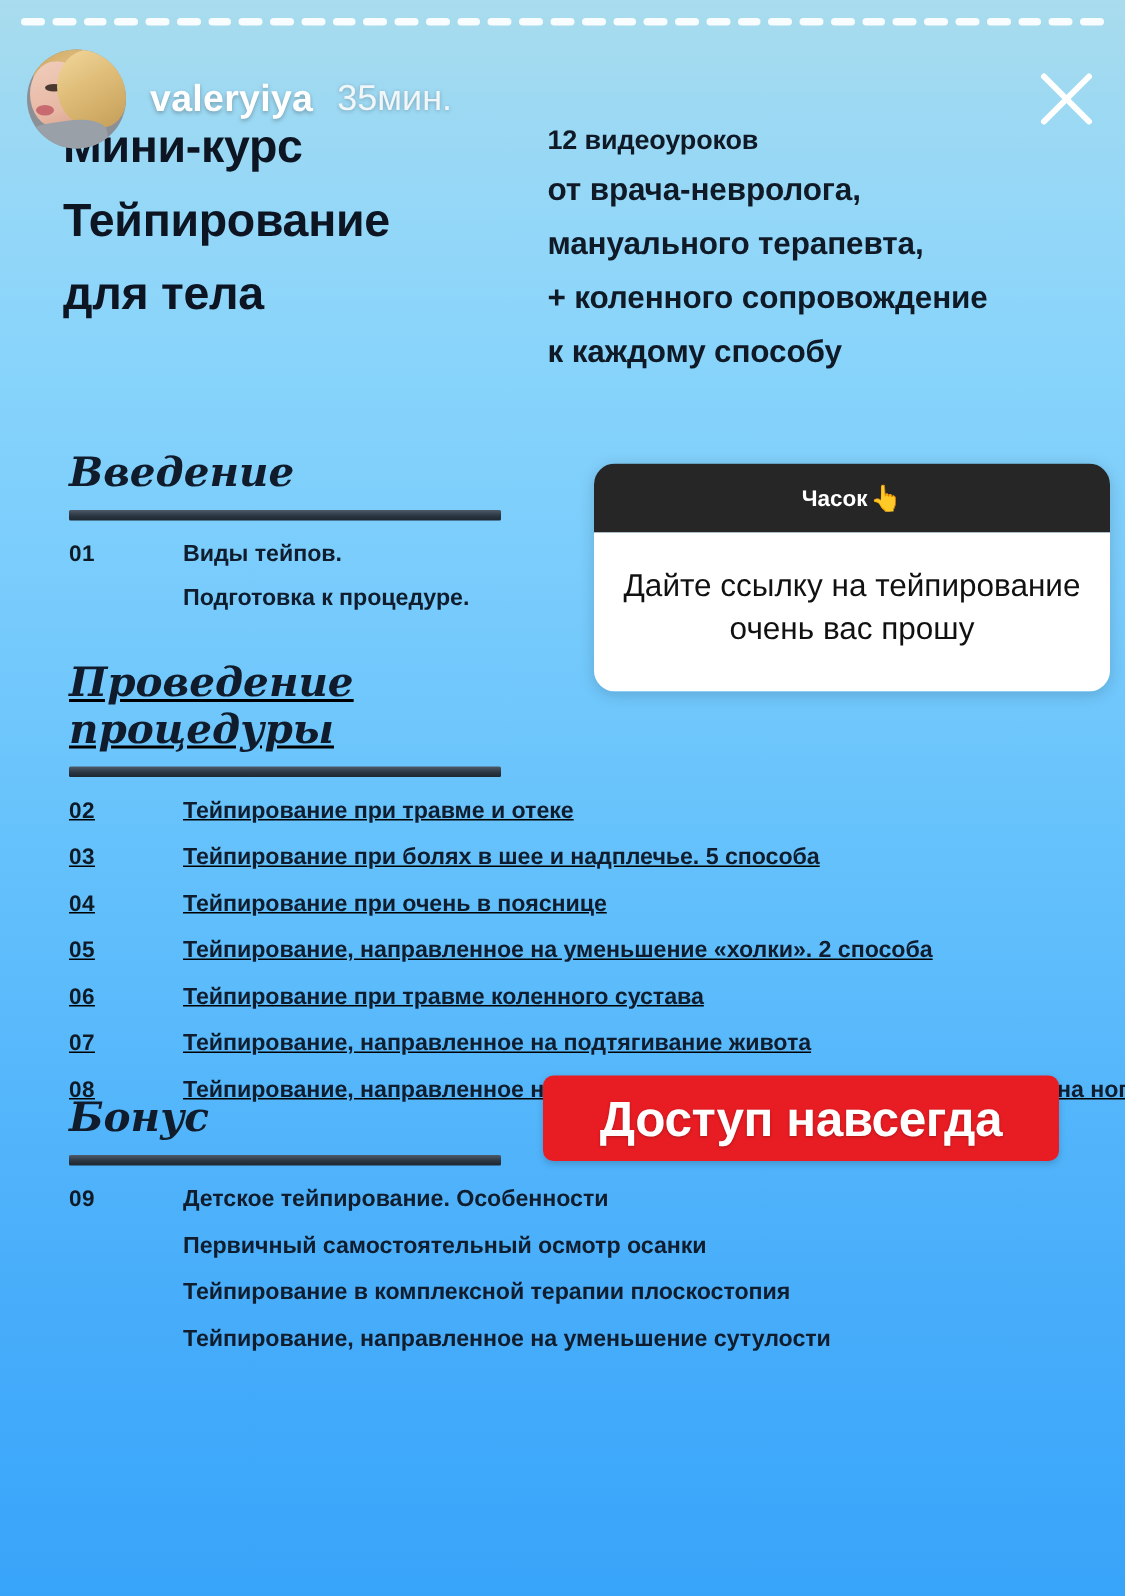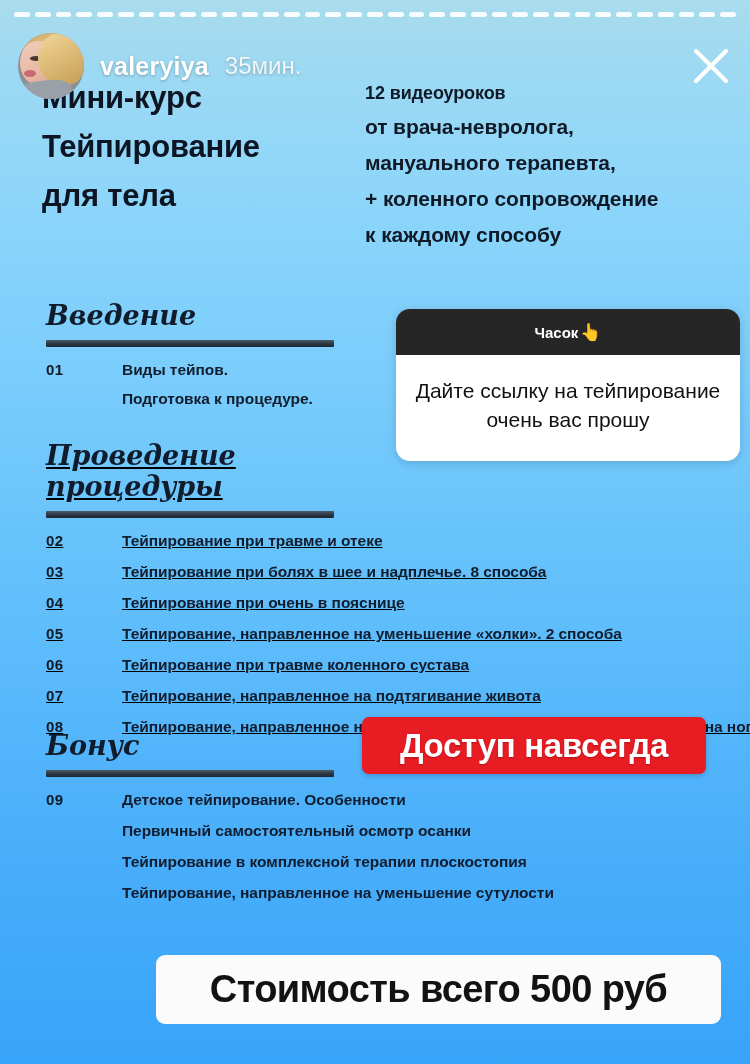--- a/index.html
+++ b/index.html
@@ -369,21 +369,21 @@
   <div class="section" id="sec-proc">
     <div class="section-title">Проведение процедуры</div>
     <div class="rule"></div>
     <div class="items">
         <div class="row">
           <span class="num">02</span>
           <span class="txt">Тейпирование при травме и отеке</span>
         </div>
         <div class="row">
           <span class="num">03</span>
-          <span class="txt">Тейпирование при болях в шее и надплечье. 8 способа</span>
+          <span class="txt">Тейпирование при болях в шее и надплечье. 5 способа</span>
         </div>
         <div class="row">
           <span class="num">04</span>
           <span class="txt">Тейпирование при очень в пояснице</span>
         </div>
         <div class="row">
           <span class="num">05</span>
           <span class="txt">Тейпирование, направленное на уменьшение «холки». 2 способа</span>
         </div>
         <div class="row">
@@ -429,17 +429,14 @@
       <span>Часок</span>
       <span class="emoji">👆</span>
     </div>
     <div class="sticker-body">Дайте ссылку на тейпирование очень вас прошу</div>
   </div>
 
   <div id="red-banner">
     <span class="label">Доступ навсегда</span>
   </div>
 
-  <div id="price-banner">
-    <span class="label">Стоимость всего 500 руб</span>
-  </div>
 
 </div>
 
 </body></html>

